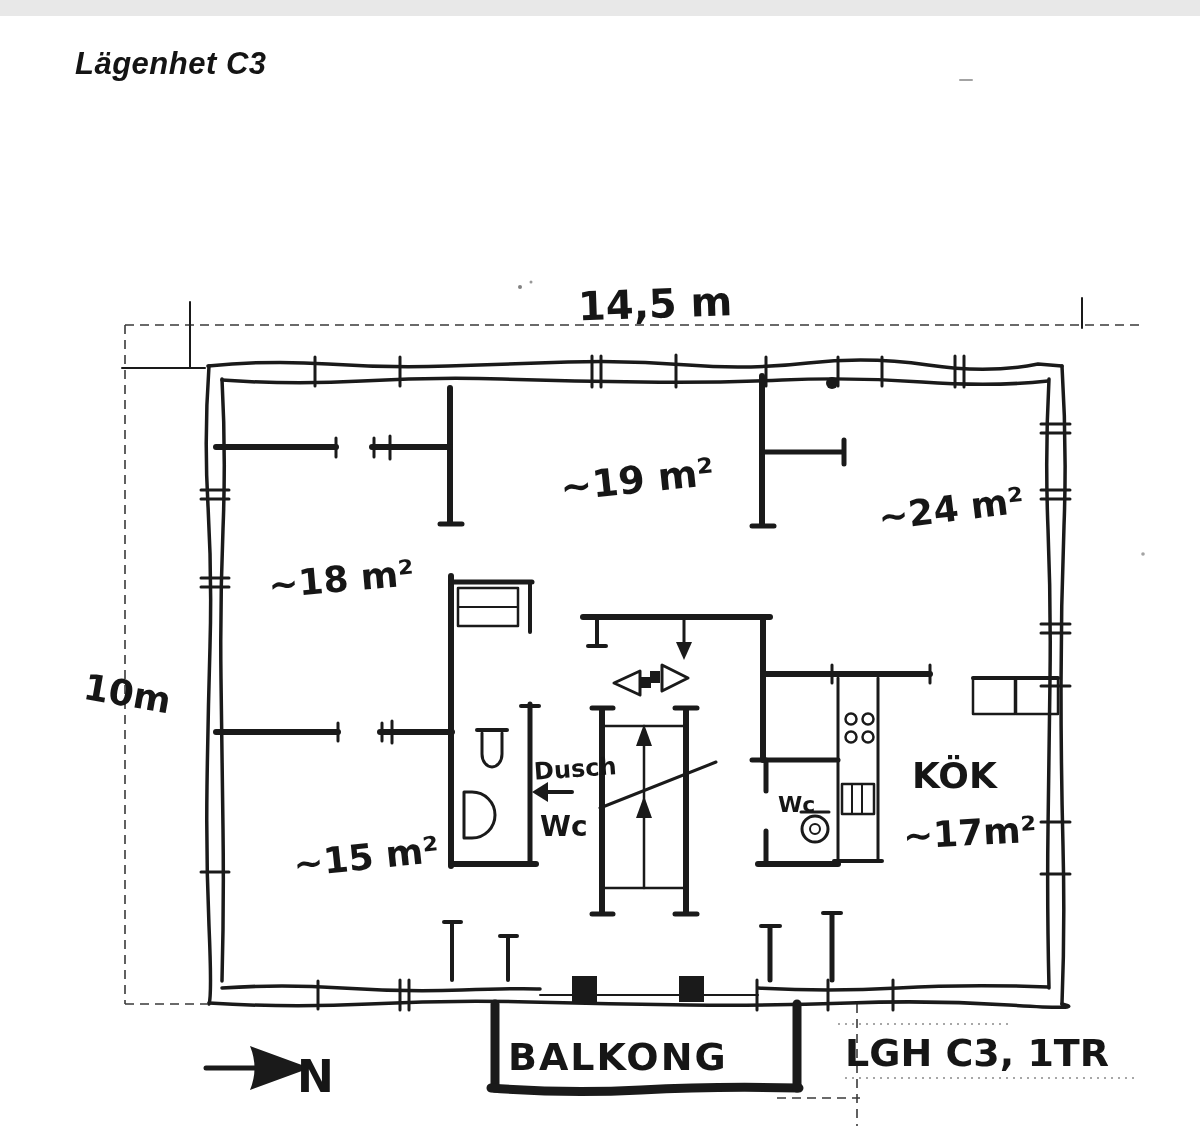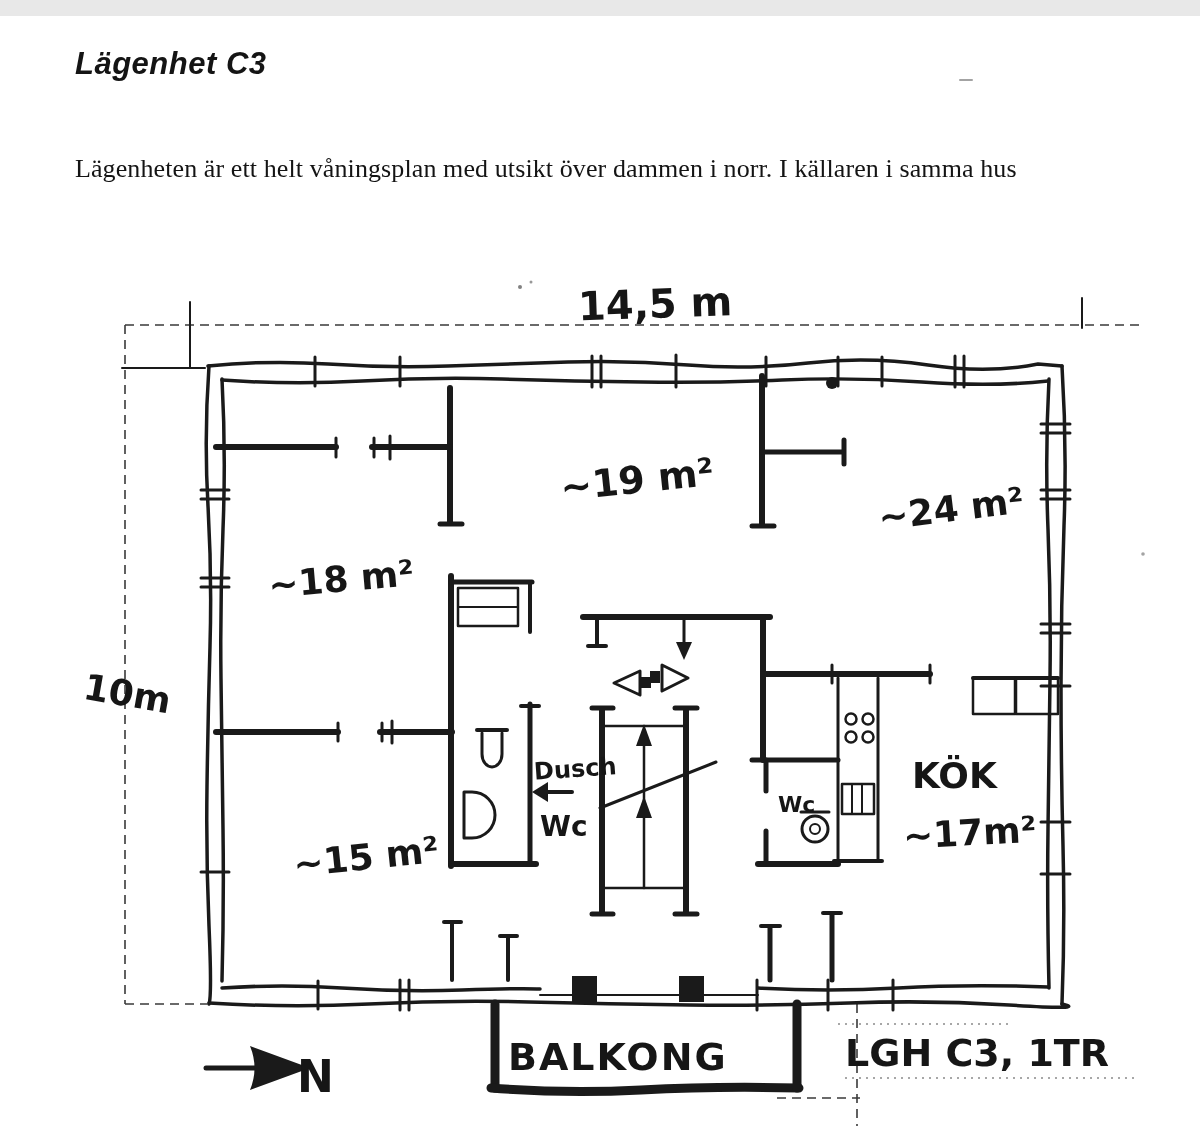--- a/index.html
+++ b/index.html
@@ -32,21 +32,20 @@
   .dot{stroke:#8a8a8a;stroke-width:1.4;stroke-dasharray:2 5;fill:none;}
   text.hand{font-family:"DejaVu Sans",sans-serif;font-weight:700;fill:#161616;}
 </style>
 </head>
 <body>
 
 <div class="page">
 
   <div class="hdr-title">Lägenhet C3</div>
   <div class="hdr-body">
-    <div>Lägenheten är ett helt våningsplan med utsikt över dammen i norr. I källaren i samma hus</div>
   </div>
 
   <svg class="plan" width="1200" height="1126" viewBox="0 0 1200 1126">
 
     <g>
       <path class="dash" d="M125,309 H1140"></path>
       <path class="ink w2" d="M190,286 V352"></path>
       <path class="ink w2" d="M1082,282 V312"></path>
       <path class="dash" d="M125,309 V988"></path>
       <path class="ink w2" d="M122,352 H205"></path>

